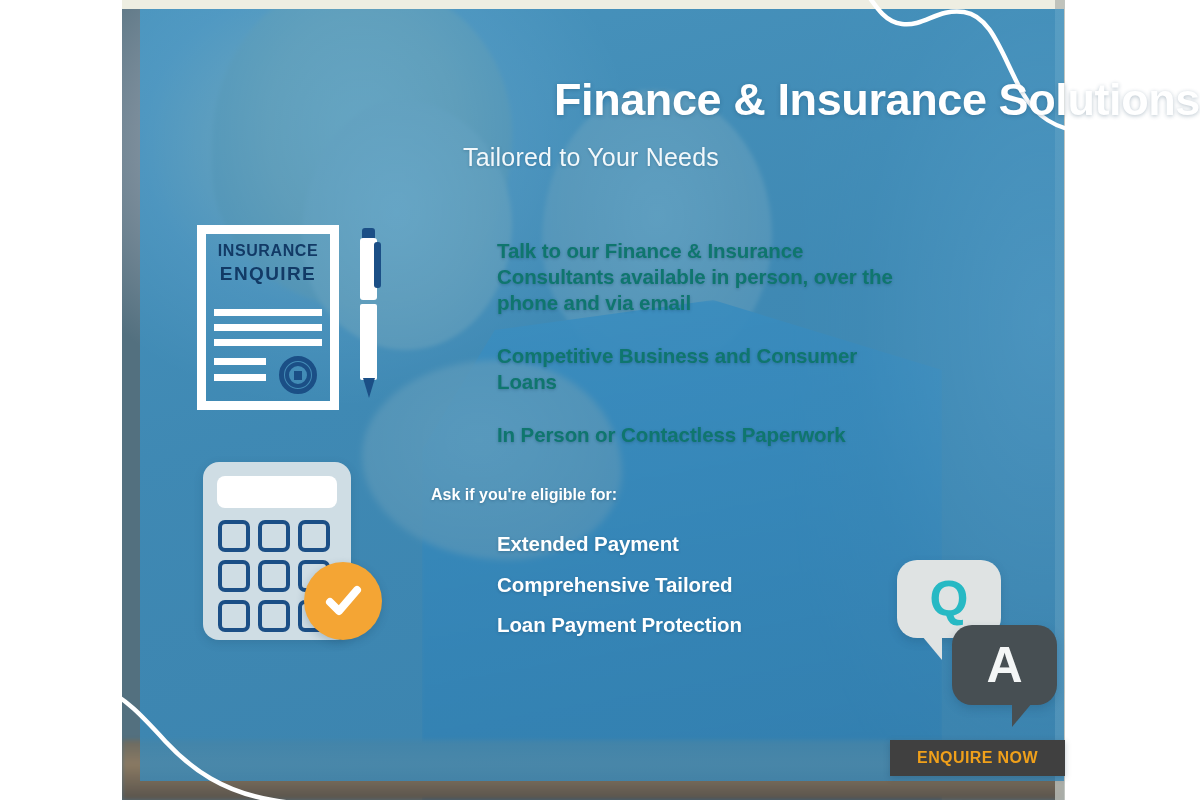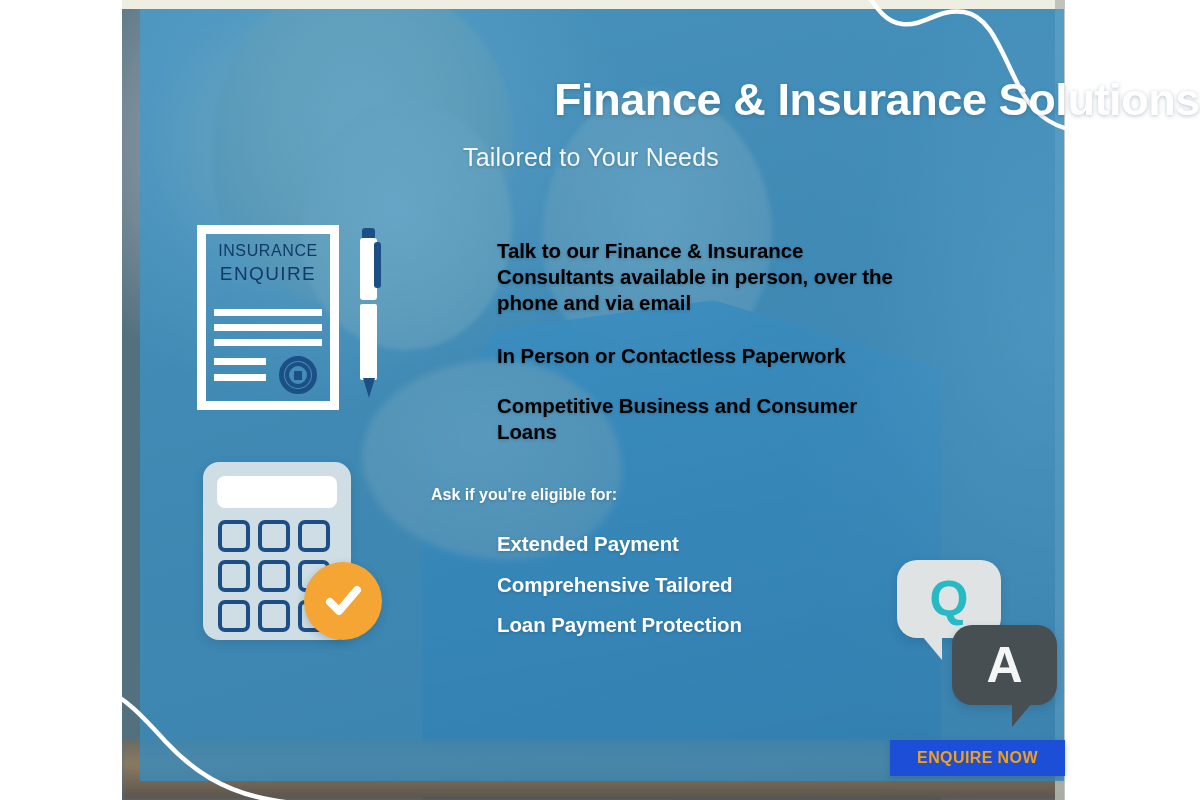--- a/index.html
+++ b/index.html
@@ -161,21 +161,21 @@
     letter-spacing: .2px;
     text-shadow: 0 1px 3px rgba(20,60,90,.28);
   }
 
   
   .copy {
     position: absolute;
     left: 497px;
     top: 238px;
     width: 420px;
-    color: #000000;
+    color: #0f766e;
   }
   .para {
     font-size: 20.5px;
     font-weight: 700;
     line-height: 1.27;
     margin-bottom: 27px;
     text-shadow: 0 1px 3px rgba(20,60,90,.32);
     letter-spacing: -.1px;
   }
   .para.p3 { margin-bottom: 24px; }
@@ -225,21 +225,21 @@
     left: 7px; top: 7px; right: 7px; bottom: 7px;
     border: 2px solid rgba(255,255,255,.85);
   }
   .policy-title {
     position: absolute;
     left: 0; right: 0;
     top: 16px;
     text-align: center;
     color: #123a66;
     font-size: 16px;
-    font-weight: 400;
+    font-weight: 700;
     letter-spacing: .6px;
     line-height: 1.3;
   }
   .policy-title .ln2 { font-size: 19px; letter-spacing: 1.4px; }
   .policy-lines {
     position: absolute;
     left: 17px;
     top: 84px;
     width: 108px;
   }
@@ -439,21 +439,21 @@
     z-index: 2;
   }
 
   
   .cta {
     position: absolute;
     left: 890px;
     top: 740px;
     width: 175px;
     height: 36px;
-    background: #1d4ed8;
+    background: #404040;
     display: flex;
     align-items: center;
     justify-content: center;
     box-shadow: 0 2px 6px rgba(20,60,90,.25);
     cursor: pointer;
   }
   .cta span {
     color: #f0a01a;
     font-size: 16px;
     font-weight: 700;
@@ -539,22 +539,22 @@
     </div>
     <div class="calc-check">
       <svg width="46" height="46" viewBox="0 0 46 46">
         <path d="M10 24 L19 33 L37 12" stroke="#ffffff" stroke-width="8" fill="none" stroke-linecap="round" stroke-linejoin="round"></path>
       </svg>
     </div>
   </div>
 
   <div class="copy">
     <p class="para p1">Talk to our Finance &amp; Insurance Consultants available in person, over the phone and via email</p>
+    <p class="para p2">Competitive Business and Consumer Loans</p>
     <p class="para p3">In Person or Contactless Paperwork</p>
-    <p class="para p2">Competitive Business and Consumer Loans</p>
   </div>
 
   <div class="ask-line">Ask if you're eligible for:</div>
 
   <ul class="elig-list">
     <li>Extended Payment</li>
     <li>Comprehensive Tailored</li>
     <li>Loan Payment Protection</li>
   </ul>
 

